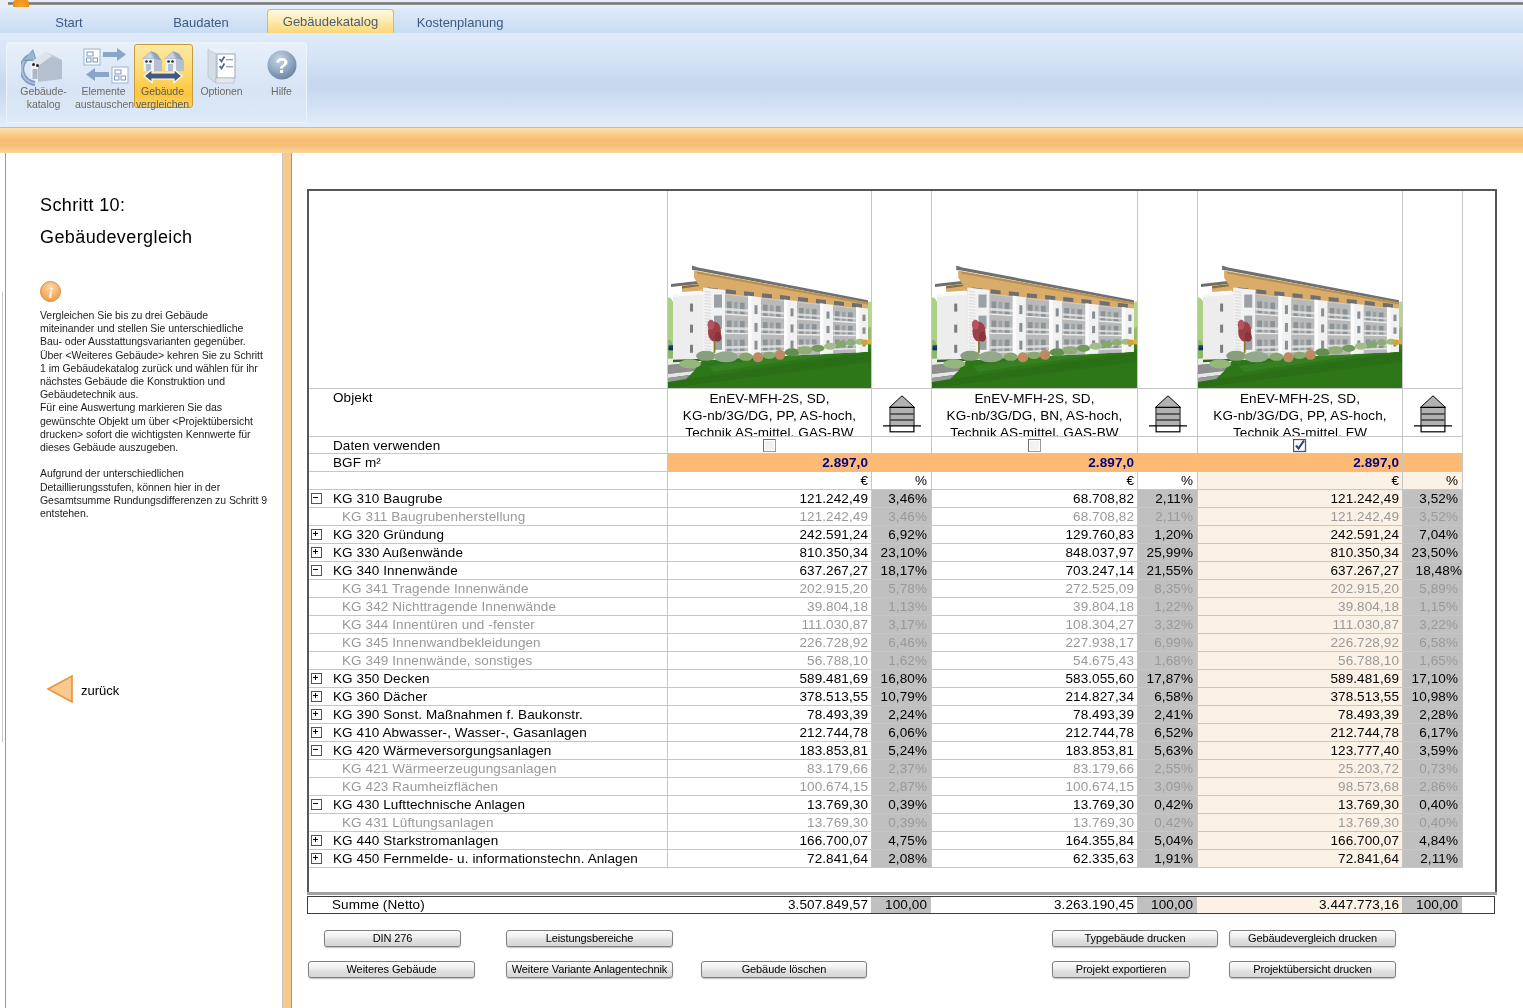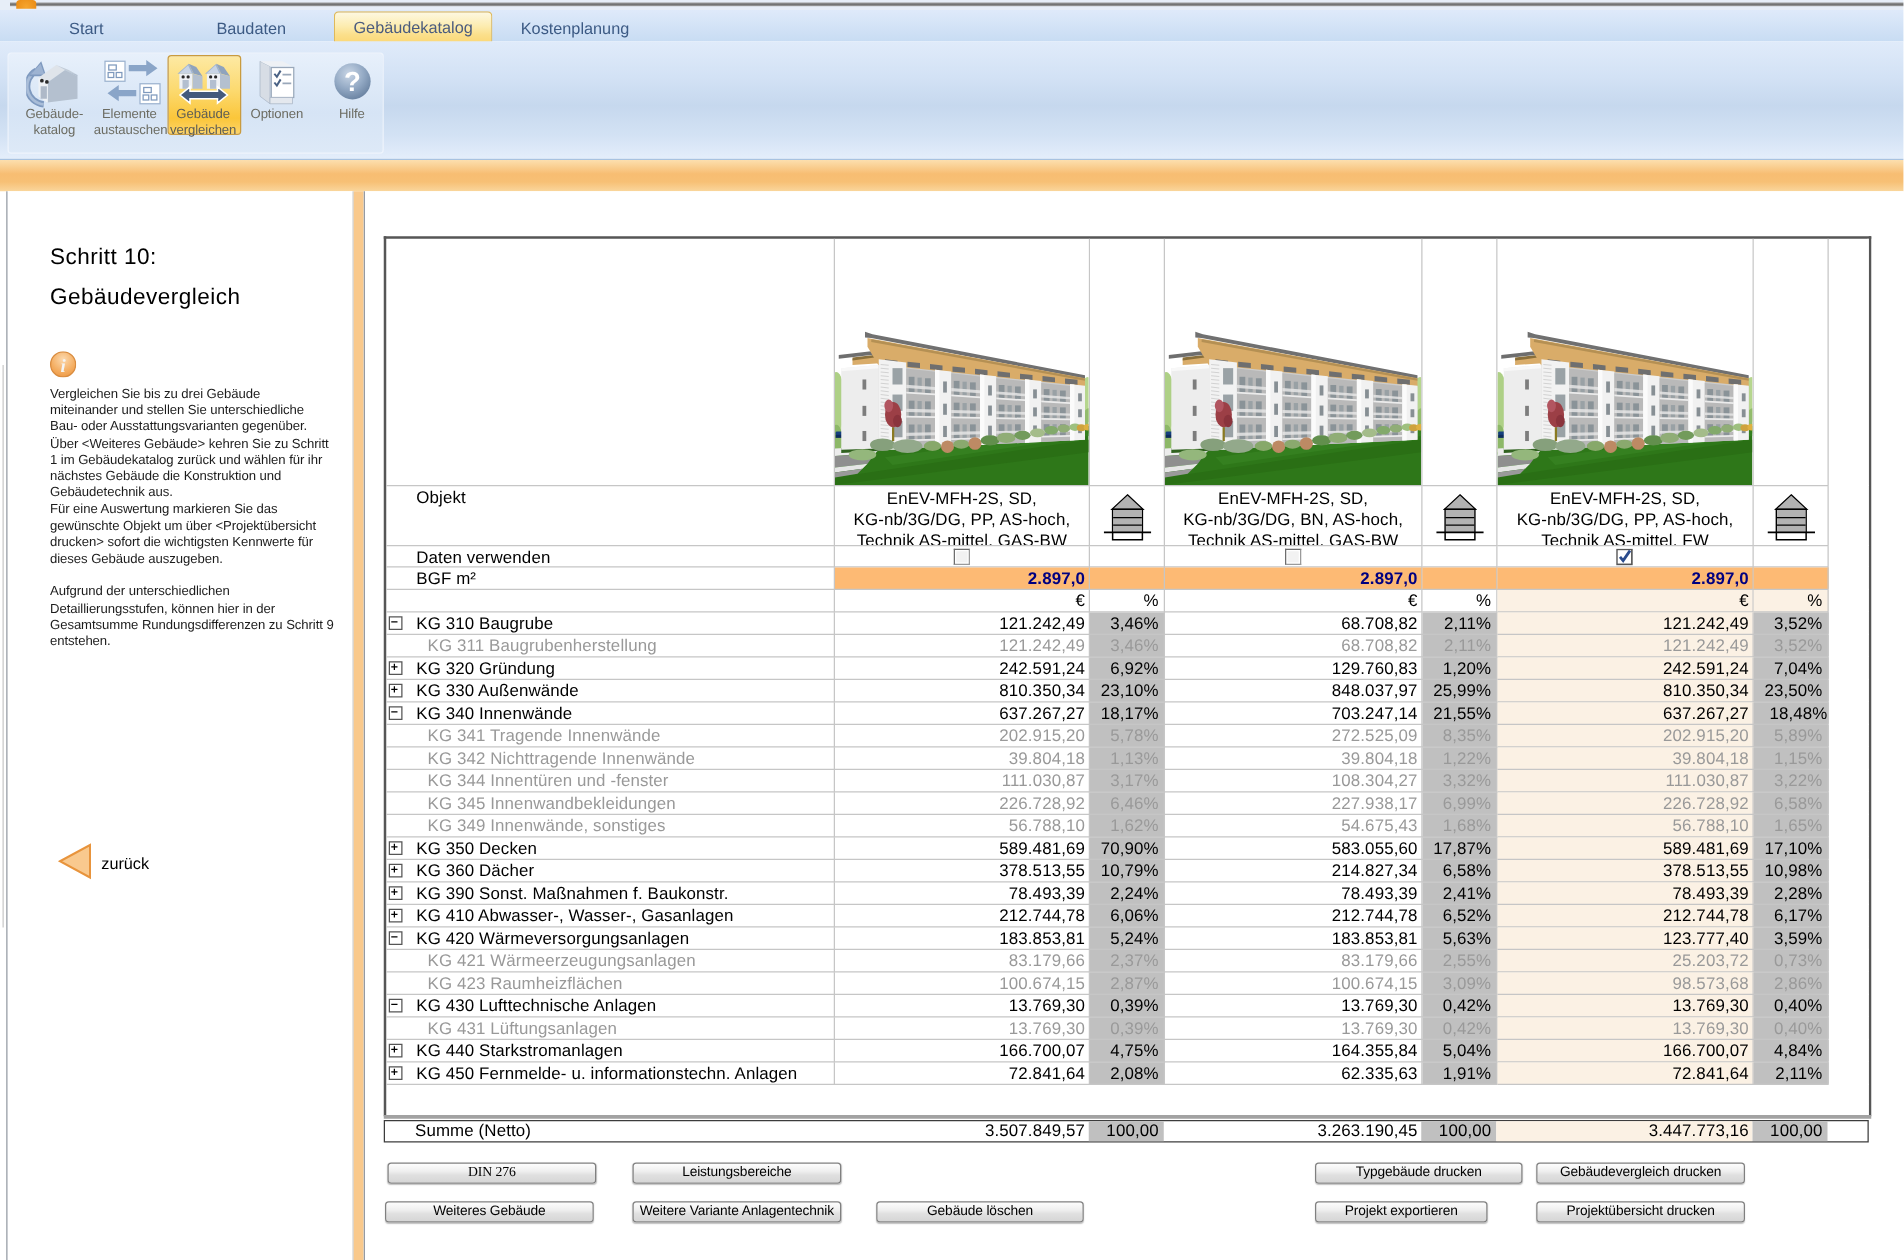--- a/index.html
+++ b/index.html
@@ -899,21 +899,21 @@
       <div class="num graytxt">54.675,43</div>
       <div class="num pct graytxt" style="padding-right:4px;">1,68%</div>
       <div class="num cream graytxt">56.788,10</div>
       <div class="num pct graytxt" style="padding-right:4px;">1,65%</div>
       <div class="noB"></div>
       <div class="lbl"><span class="pm plus">
           <i></i>
           <b></b>
         </span>KG 350 Decken</div>
       <div class="num">589.481,69</div>
-      <div class="num pct" style="padding-right:4px;">70,90%</div>
+      <div class="num pct" style="padding-right:4px;">16,80%</div>
       <div class="num">583.055,60</div>
       <div class="num pct" style="padding-right:4px;">17,87%</div>
       <div class="num cream">589.481,69</div>
       <div class="num pct" style="padding-right:4px;">17,10%</div>
       <div class="noB"></div>
       <div class="lbl"><span class="pm plus">
           <i></i>
           <b></b>
         </span>KG 360 Dächer</div>
       <div class="num">378.513,55</div>
@@ -1025,21 +1025,21 @@
       <div style="padding-left:24px;">Summe (Netto)</div>
       <div class="num">3.507.849,57</div>
       <div class="num pct" style="padding-right:4px;">100,00</div>
       <div class="num">3.263.190,45</div>
       <div class="num pct" style="padding-right:4px;">100,00</div>
       <div class="num cream">3.447.773,16</div>
       <div class="num pct" style="padding-right:4px;">100,00</div>
       <div></div>
     </div>
 
-  <div class="btn" style="left:310px;top:930px;width:167px;font-family:Liberation Serif, serif;">DIN 276</div>
+  <div class="btn" style="left:324px;top:930px;width:137px;">DIN 276</div>
   <div class="btn" style="left:506px;top:930px;width:167px;">Leistungsbereiche</div>
   <div class="btn" style="left:1052px;top:930px;width:166px;">Typgebäude drucken</div>
   <div class="btn" style="left:1229px;top:930px;width:167px;">Gebäudevergleich drucken</div>
   <div class="btn" style="left:308px;top:961px;width:167px;">Weiteres Gebäude</div>
   <div class="btn" style="left:506px;top:961px;width:167px;">Weitere Variante Anlagentechnik</div>
   <div class="btn" style="left:701px;top:961px;width:166px;">Gebäude löschen</div>
   <div class="btn" style="left:1052px;top:961px;width:138px;">Projekt exportieren</div>
   <div class="btn" style="left:1229px;top:961px;width:167px;">Projektübersicht drucken</div>
 
   <svg width="0" height="0" style="position:absolute;">

